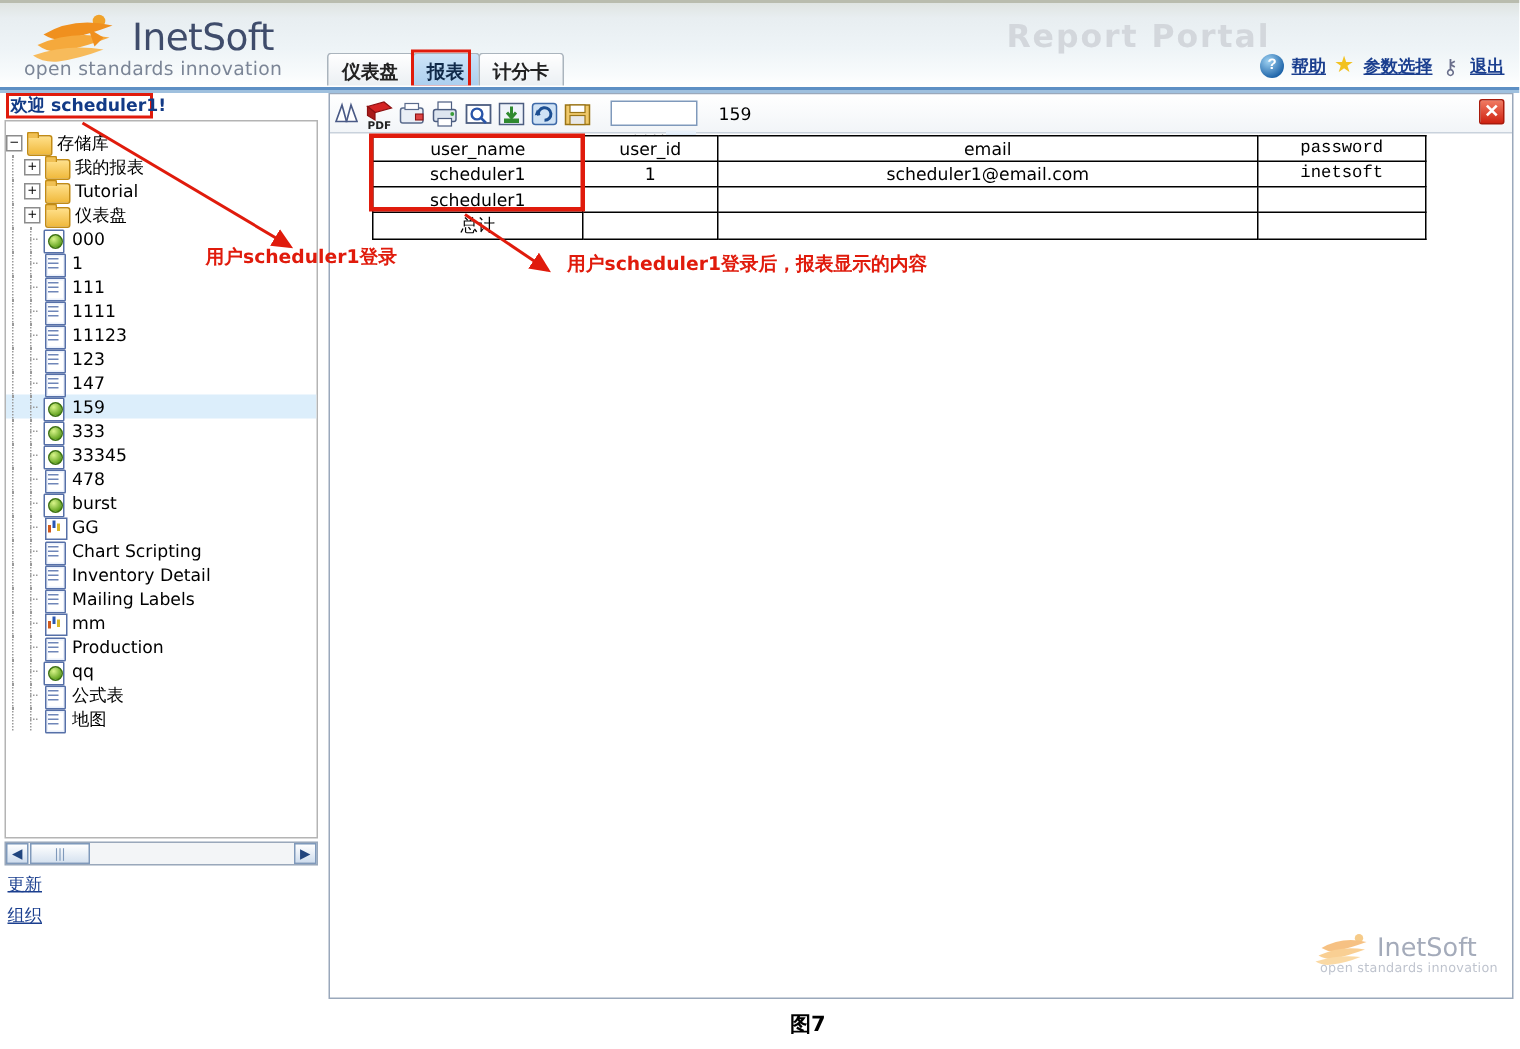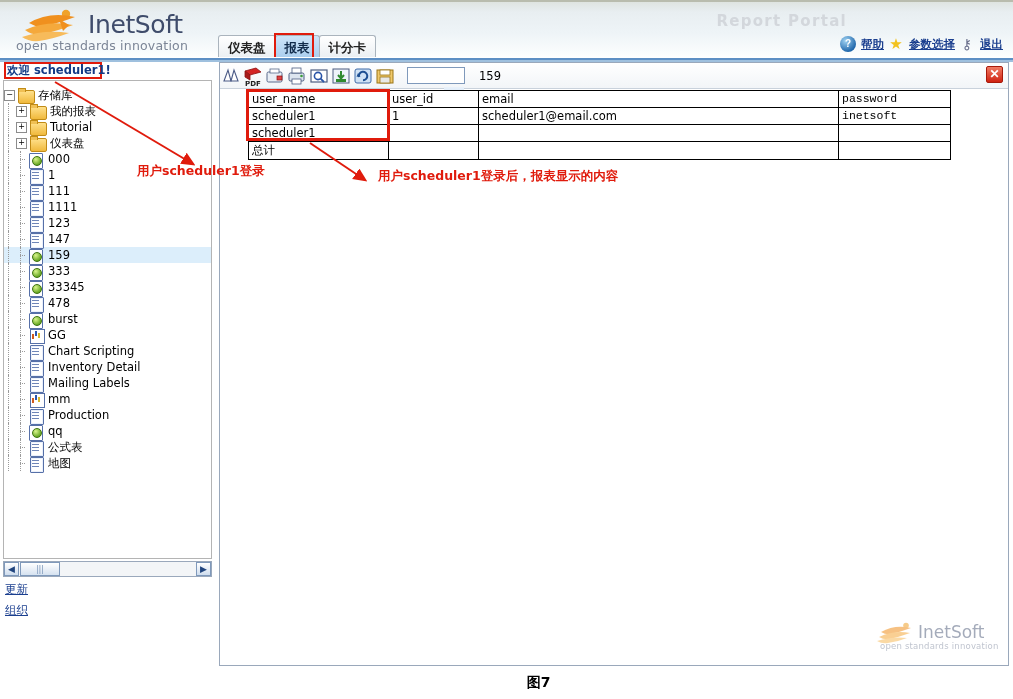--- a/index.html
+++ b/index.html
@@ -37,21 +37,21 @@
     font-size: 25px; color: #3f4c6b; letter-spacing: -0.4px;
     font-family: "DejaVu Sans", sans-serif;
   }
   .logo-tag {
     position: absolute; left: 2px; top: 31px;
     font-size: 12.5px; color: #7b8596; letter-spacing: 0.2px;
     font-family: "DejaVu Sans", sans-serif;
   }
   .portal-title {
     position: absolute; right: 166px; top: 10px;
-    font-size: 15px; font-weight: bold; color: #d3d7dc;
+    font-size: 21px; font-weight: bold; color: #d3d7dc;
     letter-spacing: 1.3px;
     font-family: "DejaVu Sans", sans-serif;
   }
   .header-links {
     position: absolute; right: 10px; top: 34px;
     display: flex; align-items: center; gap: 4px;
     font-size: 11.5px;
   }
   .header-links a {
     color: #1b3f8f; text-decoration: underline; font-weight: bold;
@@ -268,20 +268,21 @@
     box-sizing: border-box;
   }
 
   
   .report-table {
     position: absolute; left: 248px; top: 90px;
     border-collapse: collapse;
     font-size: 11.5px; color: #000;
     font-family: "DejaVu Sans", sans-serif;
     background: #fff;
+    text-align: center;
   }
   .report-table td {
     border: 1px solid #000;
     height: 16px;
     padding: 1px 3px;
     vertical-align: top;
     box-sizing: border-box;
   }
   .col-name { width: 140px; }
   .col-id { width: 90px; }
@@ -430,20 +431,28 @@
           </div>
           <div class="node-label">111</div>
         </div>
         <div class="node">
           <div class="vline"></div>
           <div class="dots leaf"></div>
           <div class="ic">
             <div class="ic-doc"></div>
           </div>
           <div class="node-label">1111</div>
+        </div>
+        <div class="node">
+          <div class="vline"></div>
+          <div class="dots leaf"></div>
+          <div class="ic">
+            <div class="ic-doc"></div>
+          </div>
+          <div class="node-label">11123</div>
         </div>
         <div class="node">
           <div class="vline"></div>
           <div class="dots leaf"></div>
           <div class="ic">
             <div class="ic-doc"></div>
           </div>
           <div class="node-label">123</div>
         </div>
         <div class="node">

